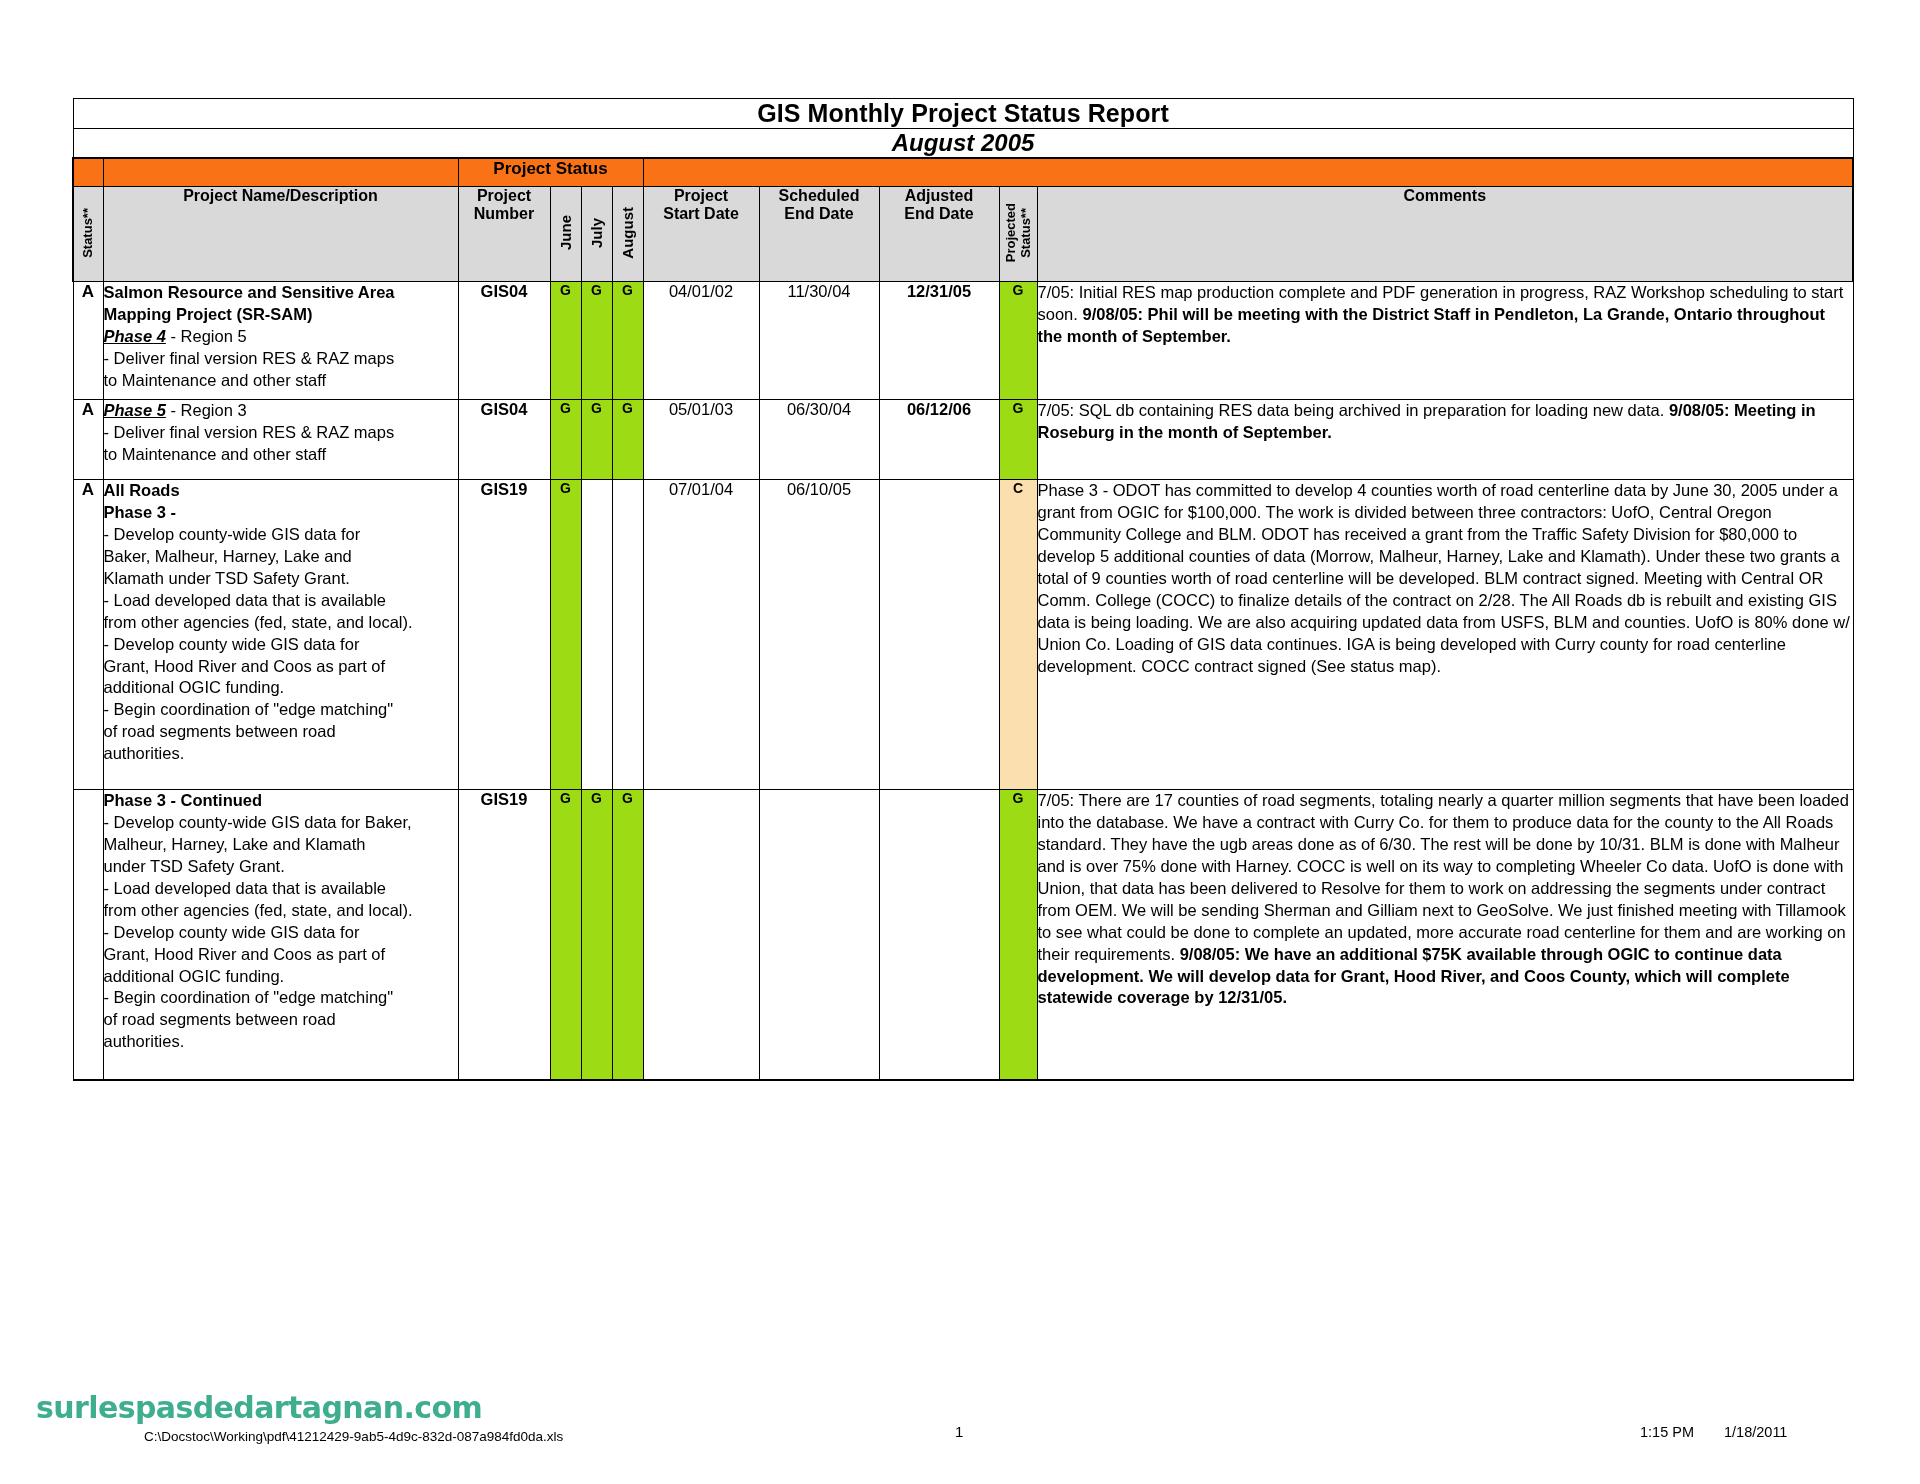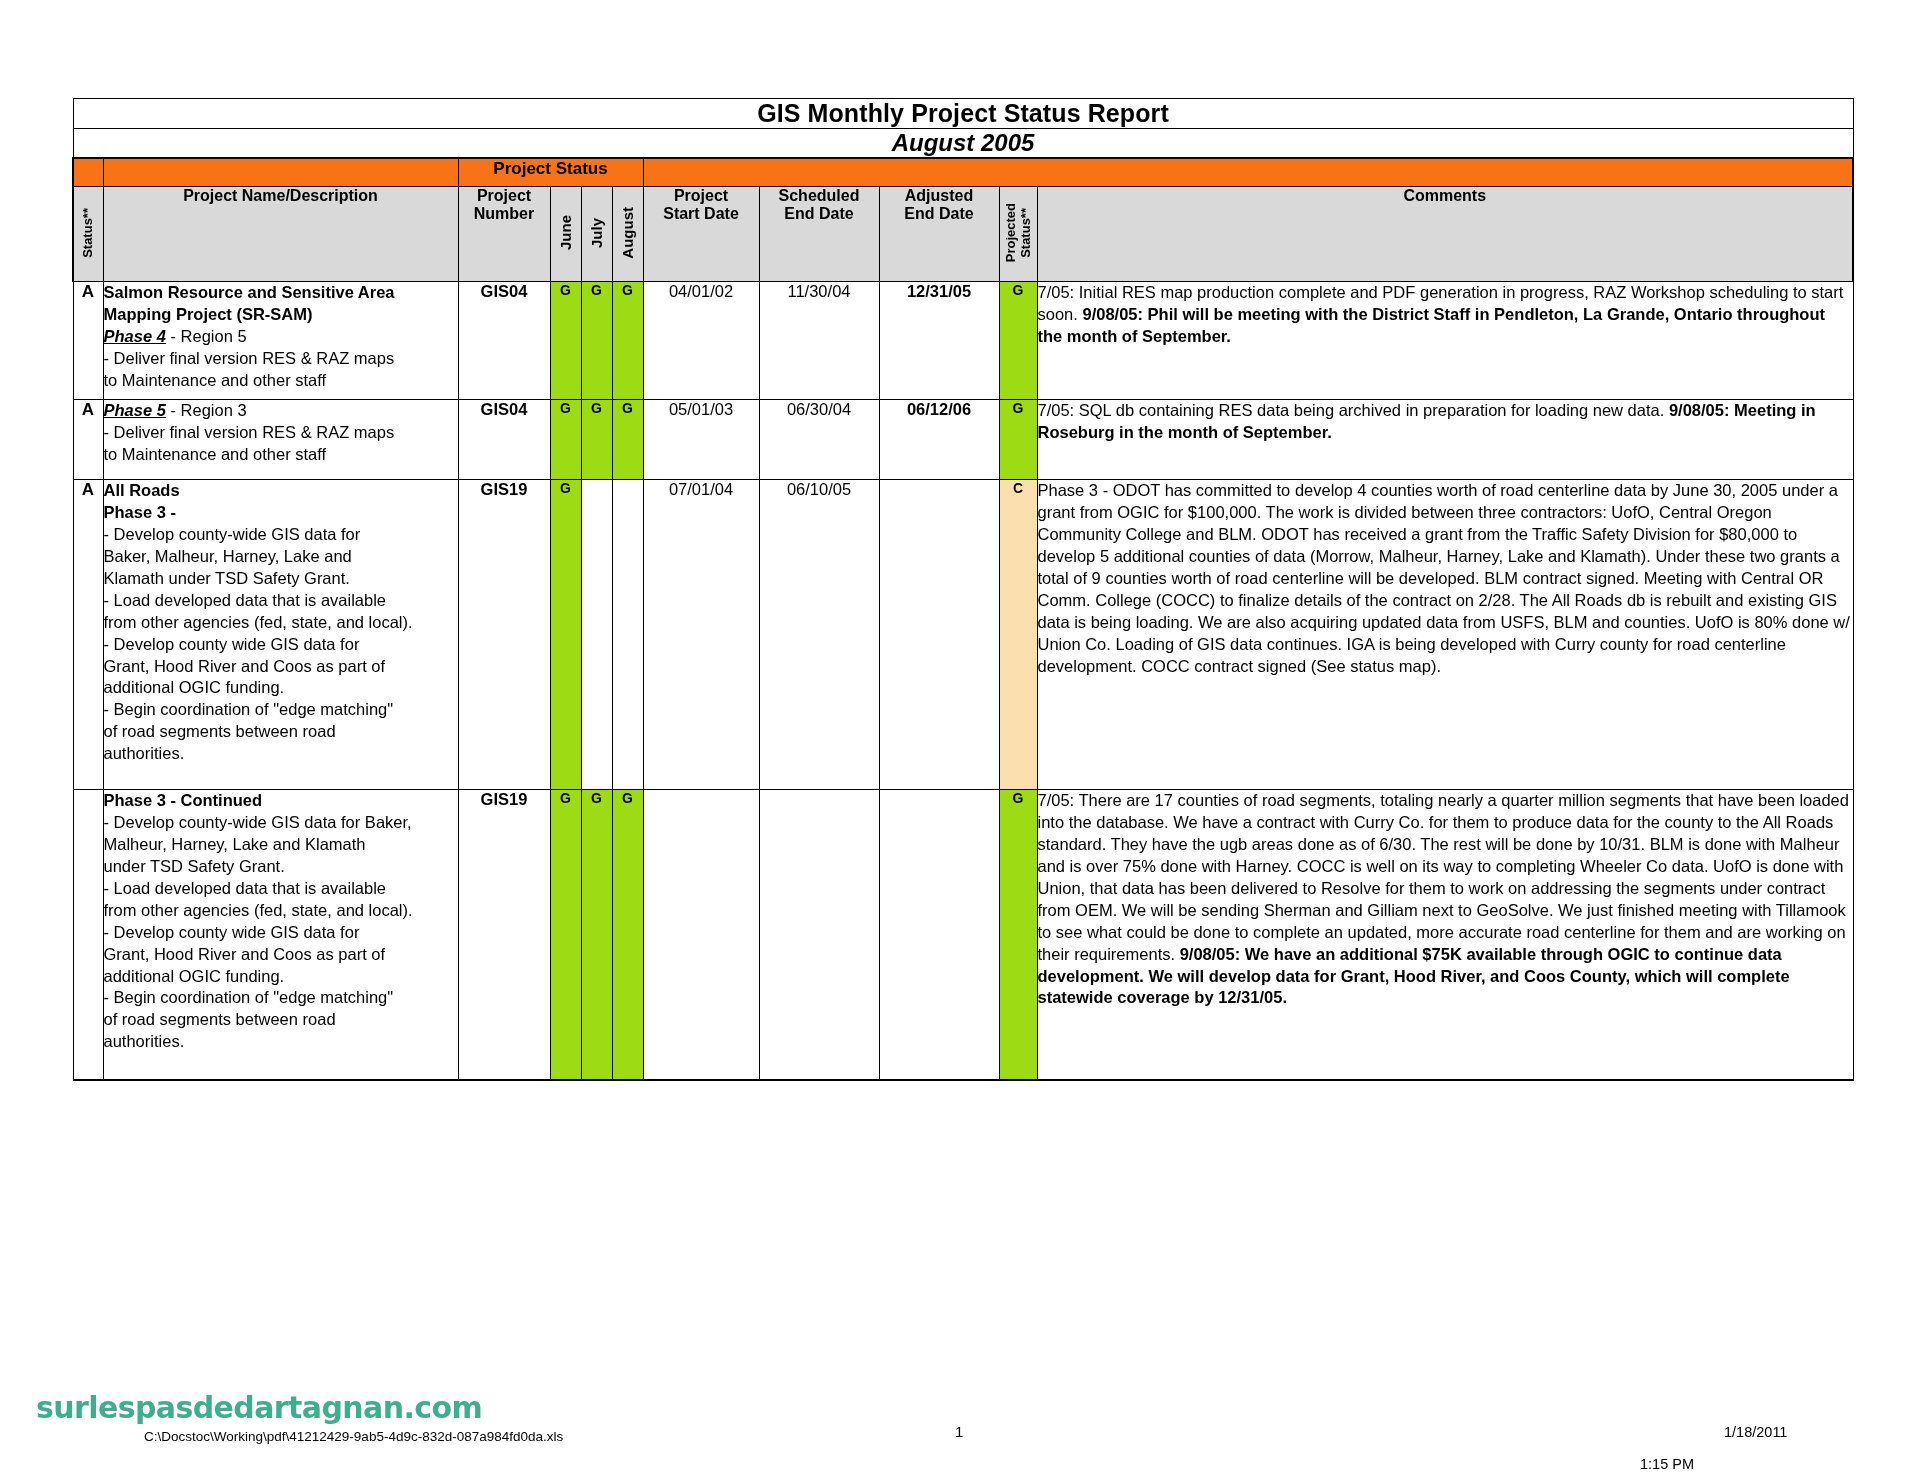--- a/index.html
+++ b/index.html
@@ -192,21 +192,20 @@
     position: absolute;
     left: 955px;
     top: 1423px;
     font-size: 15px;
   }
   .stamp-time {
     position: absolute;
     left: 1640px;
     top: 1424px;
     font-size: 14.5px;
-    margin-top: 32px;
   }
   .stamp-date {
     position: absolute;
     left: 1724px;
     top: 1424px;
     font-size: 14.5px;
   }
 </style>
 </head>
 <body>

